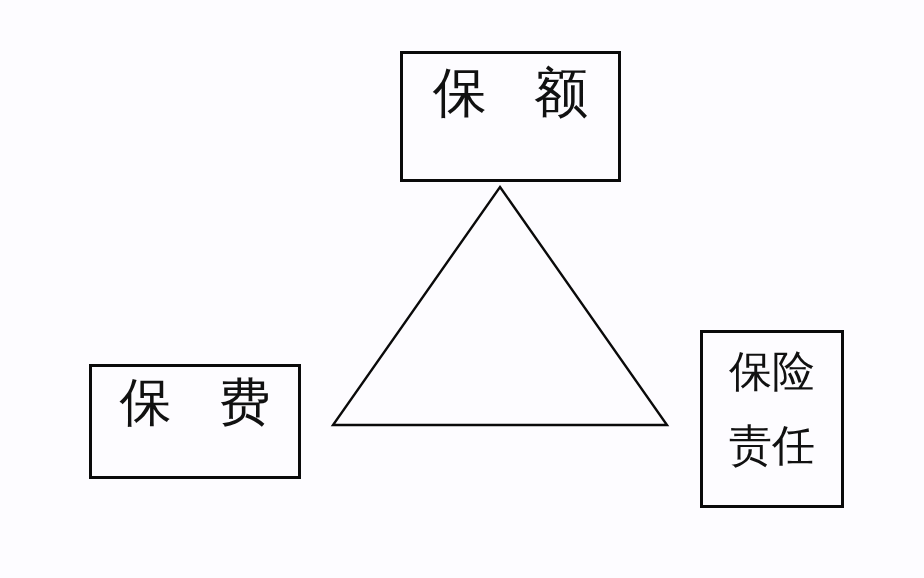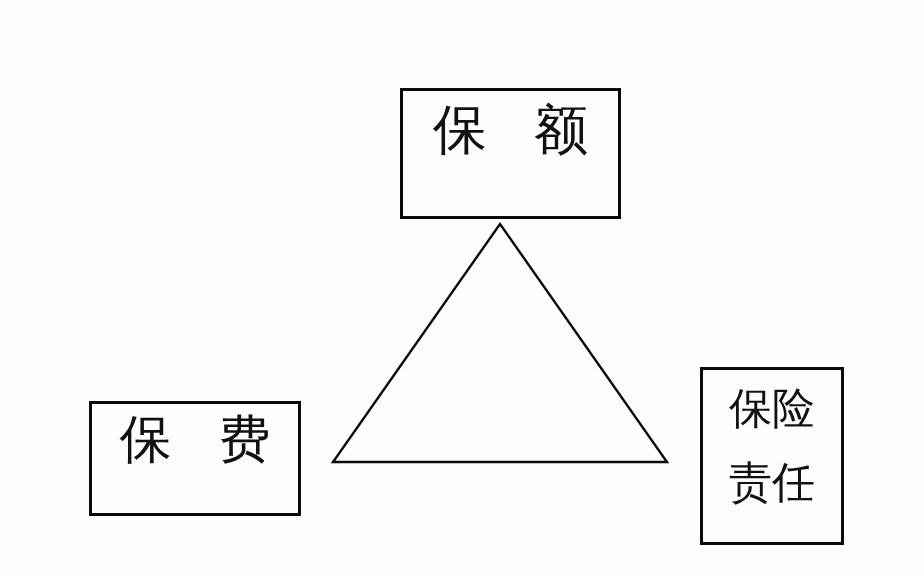--- a/index.html
+++ b/index.html
@@ -12,21 +12,20 @@
     height: 578px;
     background: #fdfcff;
     font-family: "Liberation Serif", "DejaVu Serif", serif;
     overflow: hidden;
   }
   #diagram {
     position: relative;
     width: 924px;
     height: 426px;
     background: #fdfcff;
-    margin-top: 37px;
   }
   .tri-layer {
     position: absolute;
     left: 0;
     top: 0;
     width: 924px;
     height: 578px;
     pointer-events: none;
   }
   .node-box {

